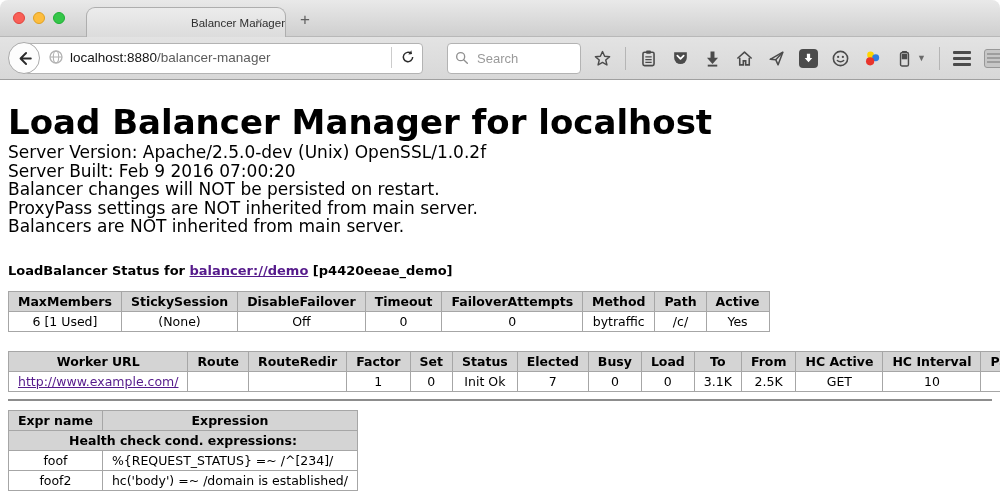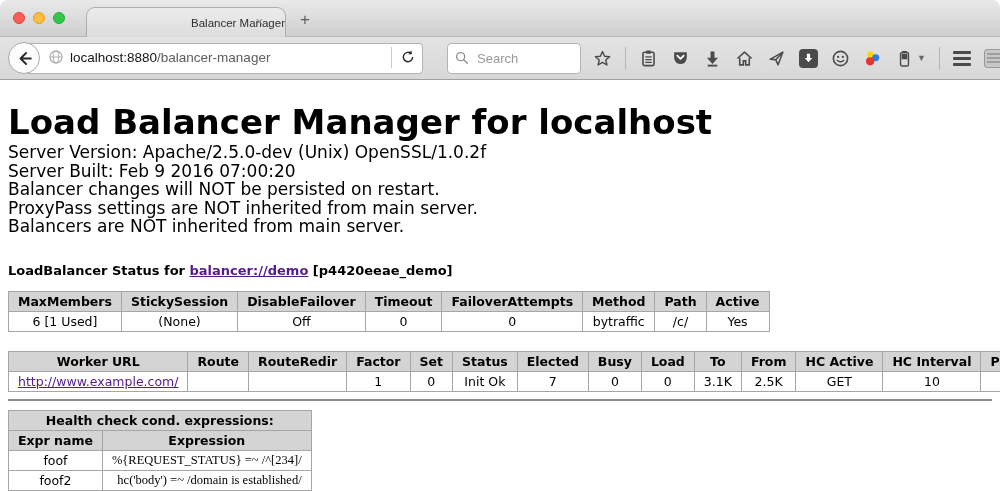--- a/index.html
+++ b/index.html
@@ -54,21 +54,21 @@
   
   .content { background:#fff; padding:0 8px; font-family:"DejaVu Sans", sans-serif; color:#000; }
   h1.page-title { font-size:34px; margin:22px 0 0 0; font-weight:bold; }
   .server-info { margin-top:1px; font-size:17px; line-height:18.5px; }
   h3.lb-heading { font-size:13px; font-weight:bold; margin:27px 0 13px 0; }
   .plink { color:var(--link-color); text-decoration:underline; }
   table.datatable { border-collapse:collapse; font-size:12.5px; margin:0; }
   table.datatable th, table.datatable td { border:1px solid #a6a6a6; padding:2px 9px; text-align:center; white-space:nowrap; }
   table.datatable th { background:var(--th-bg); font-weight:bold; }
   table.worker td:first-child { text-align:left; }
-  table.health td:nth-child(2) { text-align:right;font-family:Liberation Serif, serif; }
+  table.health td:nth-child(2) { text-align:left; }
   .tgap1 { height:19px; } .tgap2 { height:9px; }
   hr.rule { border:none; height:2px; background:#8d8d8d; margin:7px 0 0 0; }
 </style>
 </head>
 <body>
 
 <div class="window">
 
   <div class="titlebar">
     <div class="traffic">
@@ -259,27 +259,27 @@
         </tbody>
       </table>
 
     <hr class="rule">
 
     <div class="tgap2"></div>
 
     <table class="datatable health">
         <tbody>
           <tr>
-            <th colspan="2">Health check cond. expressions:</th>
-          </tr>
-          <tr>
             <th>Expr name</th>
             <th>Expression</th>
           </tr>
           <tr>
+            <th colspan="2">Health check cond. expressions:</th>
+          </tr>
+          <tr>
             <td>foof</td>
             <td>%{REQUEST_STATUS} =~ /^[234]/</td>
           </tr>
           <tr>
             <td>foof2</td>
             <td>hc('body') =~ /domain is established/</td>
           </tr>
         </tbody>
       </table>
 

